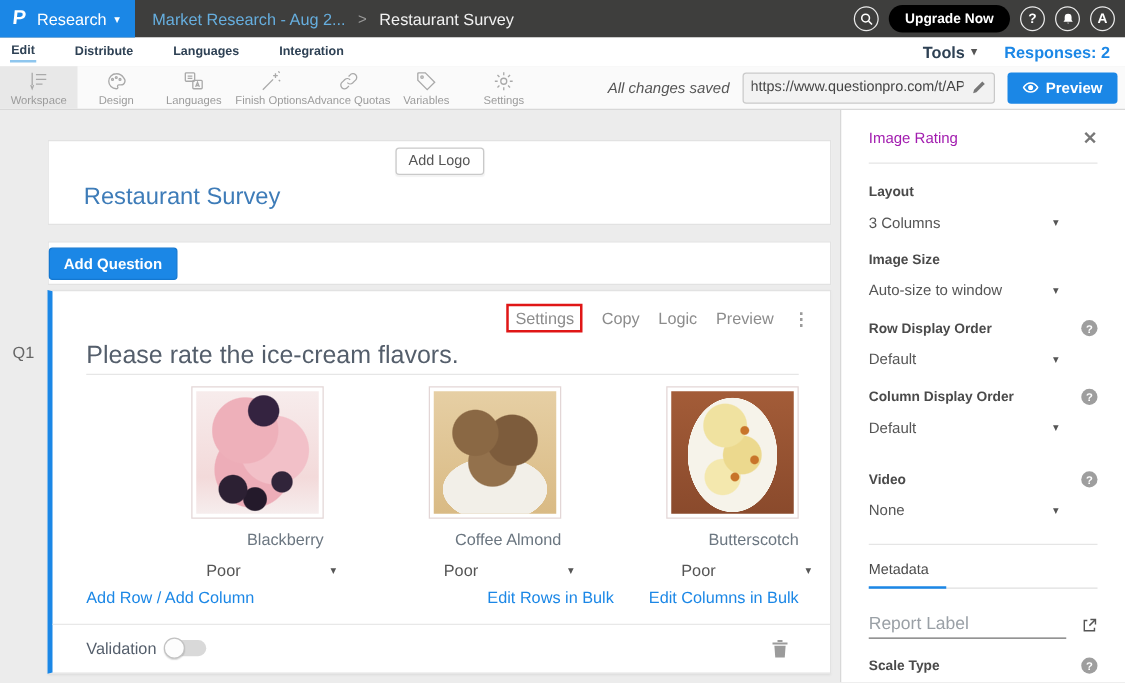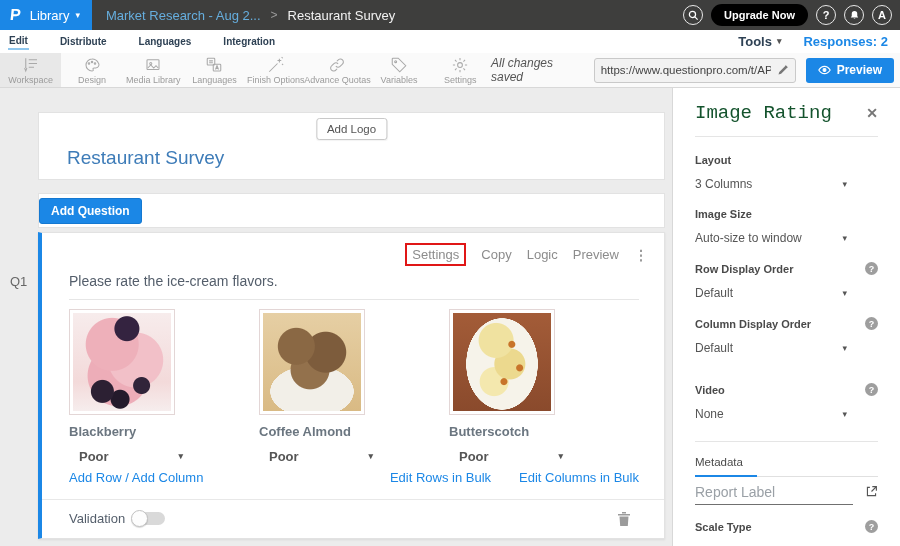--- a/index.html
+++ b/index.html
@@ -53,24 +53,24 @@
   .addq-card { margin-top:13px; height:35px; display:flex; align-items:center; justify-content:flex-start; }
   .add-question-btn { background:#1b87e6; color:#fff; border:1px solid #1478d1; border-radius:3px; font-size:12px; font-weight:bold; padding:5px 11px; cursor:pointer; }
 
   .qwrap { position:relative; margin-top:4px; }
   .qlabel { position:absolute; left:-28px; top:42px; font-size:13px; color:#666; }
   .question-card { position:relative; height:307px; border-left:4px solid #1b87e6; box-shadow:0 1px 2px rgba(0,0,0,.08); }
   .q-actions { position:absolute; top:10px; right:16px; display:flex; align-items:center; gap:15px; font-size:13px; color:#8c8c8c; }
   .q-action { cursor:pointer; }
   .settings-annot { border:2px solid #e01616; padding:2px 5px; }
   .dots-menu { font-size:14px; color:#9b9b9b; font-weight:bold; cursor:pointer; letter-spacing:0; }
-  .q-text { position:absolute; top:40px; left:27px; font-size:14px; color:#545e6b; }
+  .q-text { position:absolute; top:40px; left:27px; font-size:20px; color:#545e6b; }
   .q-div1 { position:absolute; top:66px; left:27px; right:25px; border-top:1px solid #e6e6e6; }
   .q-grid { position:absolute; top:76px; left:27px; right:25px; display:flex; }
-  .q-col { flex:1; display:flex; flex-direction:column; align-items:flex-start;font-weight:bold; }
+  .q-col { flex:1; display:flex; flex-direction:column; align-items:flex-end; }
   .q-img { width:106px; height:106px; border:1px solid #e3d6d6; padding:3px; background:#fff; cursor:pointer; }
   .art { width:100%; height:100%; }
   .img-blackberry { background:
       radial-gradient(circle at 30% 80%, #2c2033 0 11px, transparent 12px),
       radial-gradient(circle at 48% 88%, #241a2b 0 9px, transparent 10px),
       radial-gradient(circle at 55% 16%, #342340 0 12px, transparent 13px),
       radial-gradient(circle at 70% 74%, #31243a 0 8px, transparent 9px),
       radial-gradient(circle at 40% 32%, #eeb0ba 0 26px, transparent 27px),
       radial-gradient(circle at 64% 48%, #f2c0c8 0 27px, transparent 28px),
       radial-gradient(circle at 46% 64%, #edadb8 0 30px, transparent 31px),
@@ -100,49 +100,49 @@
   .q-footer { position:absolute; top:266px; bottom:0; left:27px; right:33px; display:flex; align-items:center; justify-content:space-between; }
   .validation-wrap { display:flex; align-items:center; gap:8px; }
   .validation-label { font-size:13px; color:#545e6b; }
   .toggle { position:relative; width:32px; height:13px; background:#d9d9d9; border-radius:7px; cursor:pointer; }
   .toggle-knob { position:absolute; left:-2px; top:-2px; width:17px; height:17px; background:#fdfdfd; border:1px solid #c2c2c2; border-radius:50%; box-shadow:0 1px 1px rgba(0,0,0,.15); }
   .trash-btn { cursor:pointer; display:flex; }
 
   
   .sidebar { width:228px; background:#fff; border-left:1px solid #d8d8d8; padding:14px 22px 0; overflow:hidden; }
   .sb-header { display:flex; justify-content:space-between; align-items:center; }
-  .sb-title { font-size:19px; color:#14532d;font-family:Liberation Mono, monospace; }
+  .sb-title { font-size:12px; color:#a21caf; }
   .sb-close { font-size:14px; font-weight:bold; color:#777; cursor:pointer; }
   .sb-div { border-top:1px solid #e5e5e5; margin-top:12px; }
   .sb-group { margin-top:17px; }
   .sb-group.gap-top { margin-top:28px; }
   .sb-label-row { display:flex; justify-content:space-between; align-items:center; }
   .sb-label { font-size:11px; font-weight:bold; color:#4a4a4a; }
   .help-icon { width:13px; height:13px; border-radius:50%; background:#9e9e9e; color:#fff; font-size:9px; font-weight:bold; display:flex; align-items:center; justify-content:center; cursor:pointer; }
   .sb-select { margin-top:11px; width:152px; display:flex; justify-content:space-between; align-items:center; cursor:pointer; }
   .sb-value { font-size:12px; color:#555; }
   .meta-div { border-top:1px solid #e5e5e5; margin-top:20px; }
   .meta-tabs { border-bottom:1px solid #e0e0e0; padding-top:10px; }
   .meta-tab { display:inline-block; font-size:11.5px; font-weight:normal; color:#4a4a4a; padding:0 14px 7px 0; border-bottom:2px solid #1b87e6; margin-bottom:-1px; cursor:pointer; }
-  .report-row { margin-top:5px; display:flex; align-items:center; justify-content:space-between; }
+  .report-row { margin-top:17px; display:flex; align-items:flex-end; justify-content:space-between; }
   .report-input { border:none; border-bottom:1px solid #707070; font-size:14px; width:158px; padding:2px 0 4px; color:#333; background:transparent; outline:none; font-family:"Liberation Sans", sans-serif; }
   .report-input::placeholder { color:#9aa0a6; }
   .expand-btn { cursor:pointer; display:flex; padding-bottom:4px; }
   .scale-row { margin-top:15px; display:flex; justify-content:space-between; align-items:center; }
 </style>
 </head>
 <body>
 
 <div class="app">
 
   <header class="topbar">
     <div class="topbar-brand">
       <span class="logo">P</span>
       <span class="product-menu">
-        <span>Library</span>
+        <span>Research</span>
         <span class="caret white">▾</span>
       </span>
     </div>
     <div class="breadcrumb">
       <span class="bc-parent">Market Research - Aug 2...</span>
       <span class="bc-sep">&gt;</span>
       <span class="bc-current">Restaurant Survey</span>
     </div>
     <div class="topbar-right">
       <span class="circle-btn">
@@ -186,28 +186,20 @@
       <span class="tool-label">Workspace</span>
     </div>
     <div class="tool-item">
       <svg width="18" height="18" viewBox="0 0 24 24" fill="none" stroke="#a9a9a9" stroke-width="1.4">
           <path d="M12 4a8 8 0 1 0 0 16c1.6 0 2.1-1.1 1.5-2.1-.5-1 .1-2 1.4-2H17a4.3 4.3 0 0 0 3-7.4A9 9 0 0 0 12 4z"></path>
           <circle cx="8" cy="10" r="1"></circle>
           <circle cx="12" cy="8" r="1"></circle>
           <circle cx="16" cy="10" r="1"></circle>
         </svg>
       <span class="tool-label">Design</span>
-    </div>
-    <div class="tool-item">
-      <svg width="18" height="18" viewBox="0 0 24 24" fill="none" stroke="#a9a9a9" stroke-width="1.4">
-          <rect x="4" y="5" width="16" height="13" rx="1"></rect>
-          <circle cx="9" cy="10" r="1.4"></circle>
-          <path d="M5 16l4-4 4 4 3-3 3 3"></path>
-        </svg>
-      <span class="tool-label">Media Library</span>
     </div>
     <div class="tool-item">
       <svg width="18" height="18" viewBox="0 0 24 24" fill="none" stroke="#a9a9a9" stroke-width="1.4">
           <rect x="3" y="3" width="10" height="9" rx="1"></rect>
           <path d="M5.5 6.5h5M5.5 9h5"></path>
           <rect x="11" y="11" width="10" height="9" rx="1"></rect>
           <path d="M14 18l2-5 2 5M14.7 16.5h2.6"></path>
         </svg>
       <span class="tool-label">Languages</span>
     </div>

